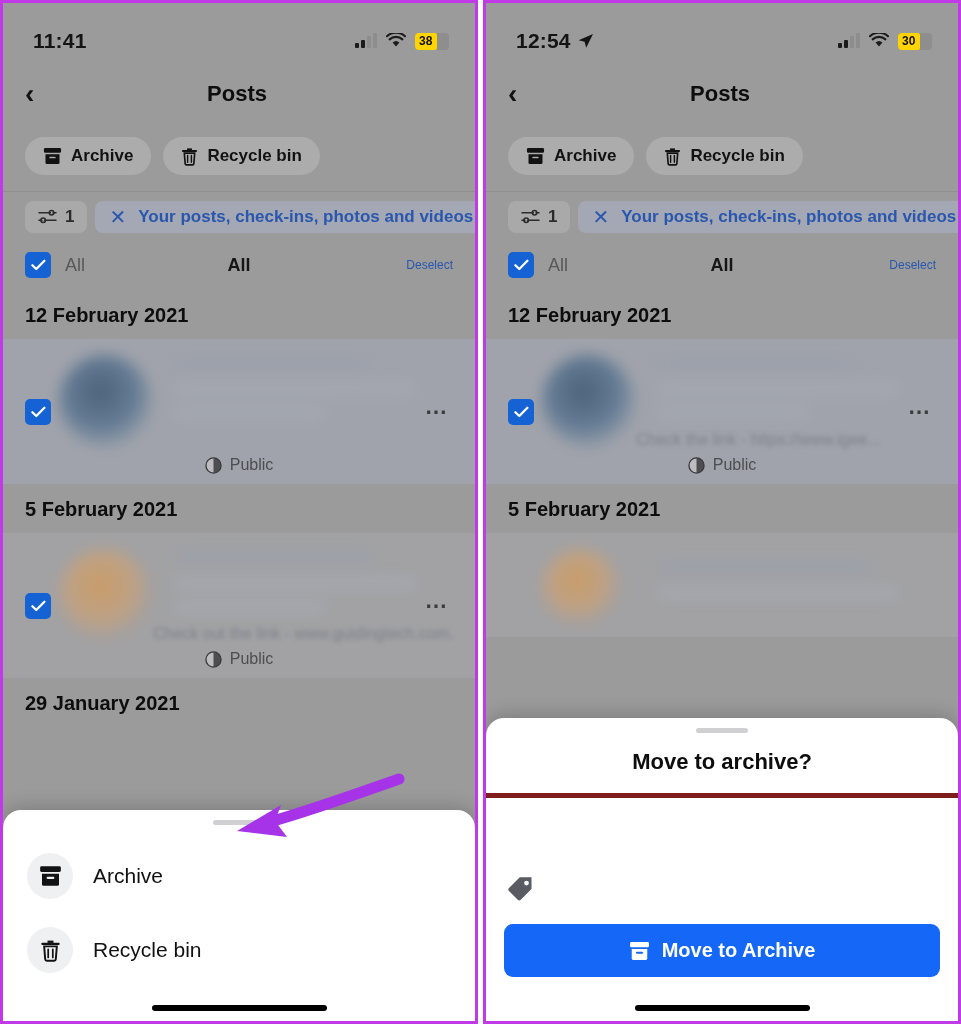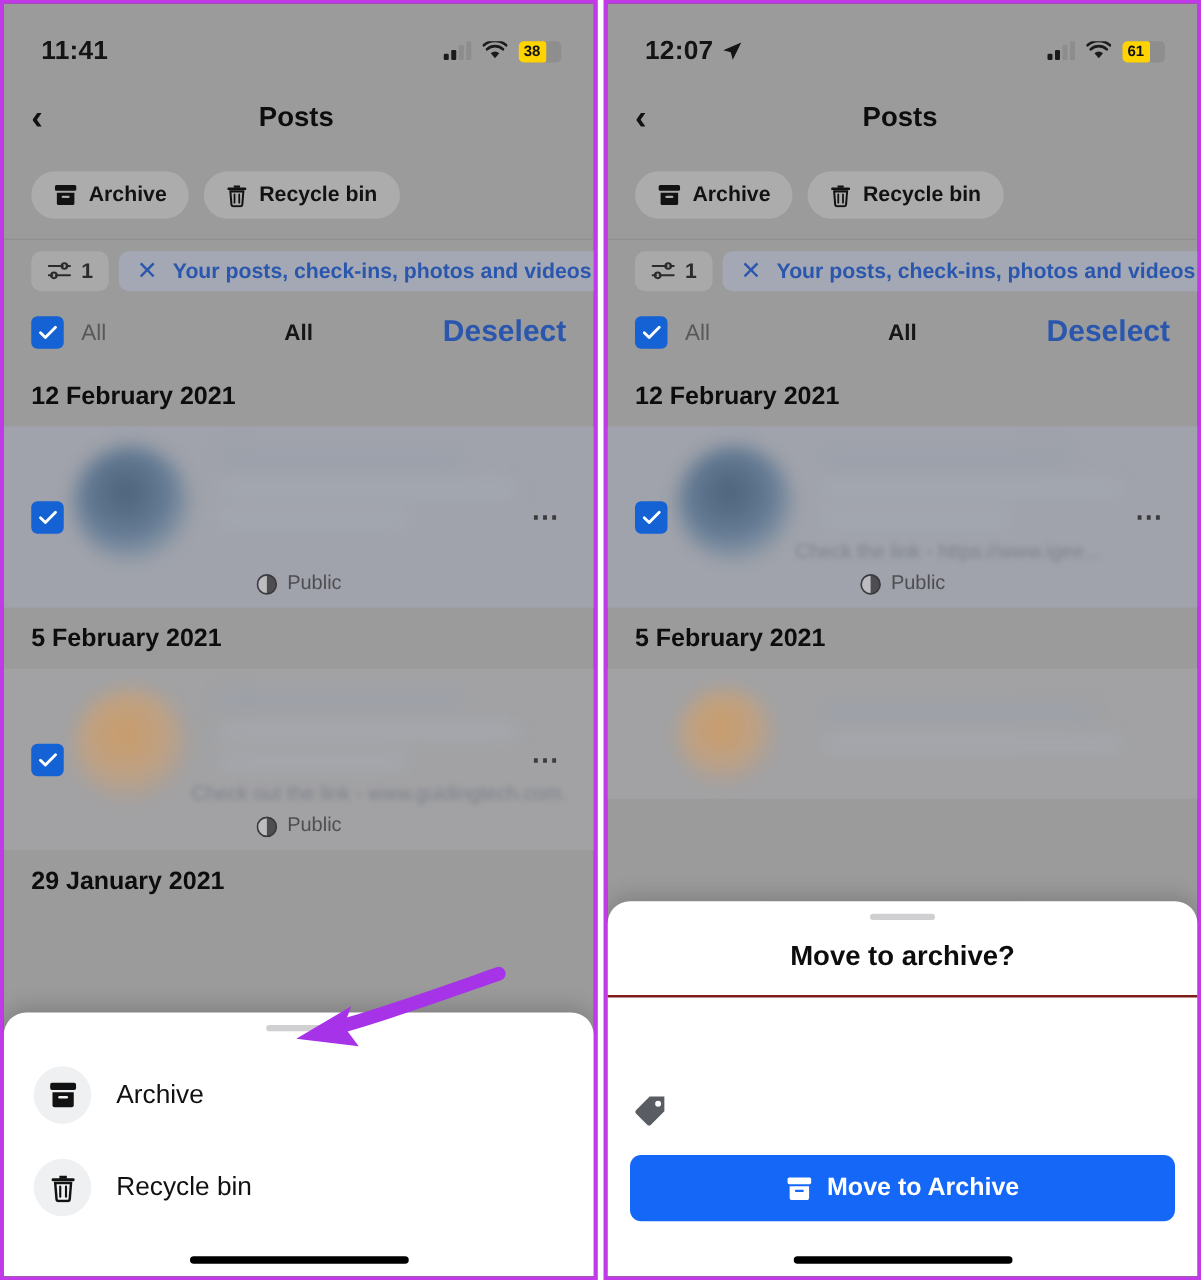--- a/index.html
+++ b/index.html
@@ -160,21 +160,21 @@
     font-size: 18px; color: #585858; font-weight: 500;
   }
   .sel-mid {
     position: absolute; left: 0; right: 0;
     text-align: center;
     font-size: 18px; font-weight: 700; color: #161616;
     pointer-events: none;
   }
   .sel-deselect {
     margin-left: auto;
-    font-size: 24px; font-weight: 700; color: #2a57ad;
+    font-size: 12px; font-weight: 400; color: #2a57ad;
     position: relative; z-index: 2;
   }
 
   
   .datehdr {
     font-size: 20px; font-weight: 700; color: #0d0d0d;
     padding: 14px 22px 12px 22px;
   }
 
   
@@ -257,21 +257,21 @@
     display: flex; align-items: center; justify-content: center;
     flex: 0 0 auto;
   }
   .sheet-lbl { font-size: 21px; color: #111; font-weight: 500; }
 
   
   .dlg-title {
     text-align: center;
     font-size: 22px; font-weight: 700; color: #0d0d0d;
     padding: 16px 10px 18px 10px;
-    border-bottom: 2px solid #7f1d1d;
+    border-bottom: 5px solid #7f1d1d;
   }
   .dlg-body {
     display: flex; gap: 18px;
     padding: 20px 26px 14px 20px;
   }
   .dlg-text {
     font-size: 19px; line-height: 1.45; color: #65686e;
   }
   .dlg-actions { padding: 6px 18px 10px 18px; }
   .btn {
@@ -466,40 +466,40 @@
       </svg>
     </div>
   </div>
 
   <div class="panel">
     <div class="panel-inner">
       <div class="dim">
 
         <div class="statusbar">
           <div class="sb-time">
-            <span>12:07</span>
+            <span>12:54</span>
             <svg class="loc-arrow" width="17" height="17" viewBox="0 0 17 17">
               <path d="M16 1 1.6 7.2l6 1.6 1.6 6z" fill="#141414"></path>
             </svg>
           </div>
           <div class="sb-right">
             <span class="bars">
                 <i></i>
                 <i></i>
                 <i></i>
                 <i></i>
               </span>
             <svg width="20" height="15" viewBox="0 0 20 15">
               <path d="M10 13.5 L6.6 9.6 a5 5 0 0 1 6.8 0 Z" fill="#1b1b1b"></path>
               <path d="M3.6 6.4 a9.5 9.5 0 0 1 12.8 0" stroke="#1b1b1b" stroke-width="2.1" fill="none" stroke-linecap="round"></path>
               <path d="M1 3.2 a13.5 13.5 0 0 1 18 0" stroke="#1b1b1b" stroke-width="2.1" fill="none" stroke-linecap="round"></path>
             </svg>
             <span class="batt">
               <span class="fill"></span>
-              <span class="lvl">61</span>
+              <span class="lvl">30</span>
             </span>
           </div>
         </div>
 
         <div class="navbar">
           <span class="nav-back">‹</span>
           <div class="nav-title">Posts</div>
         </div>
 
         <div class="chips">

